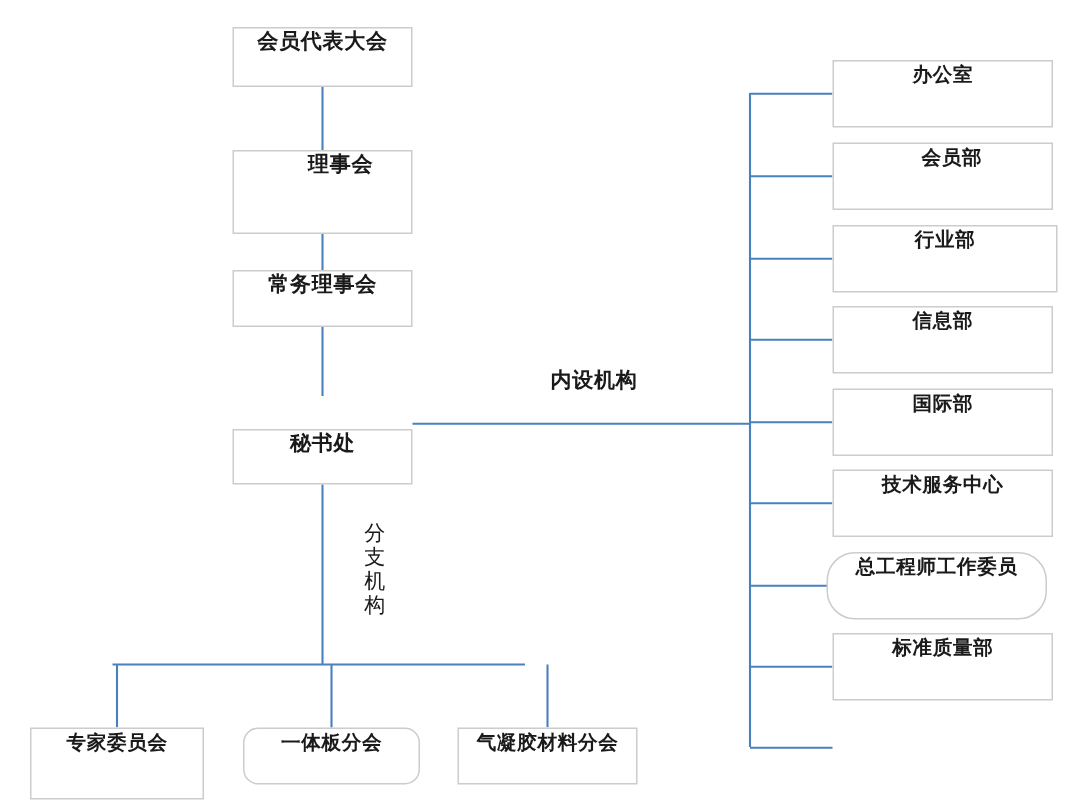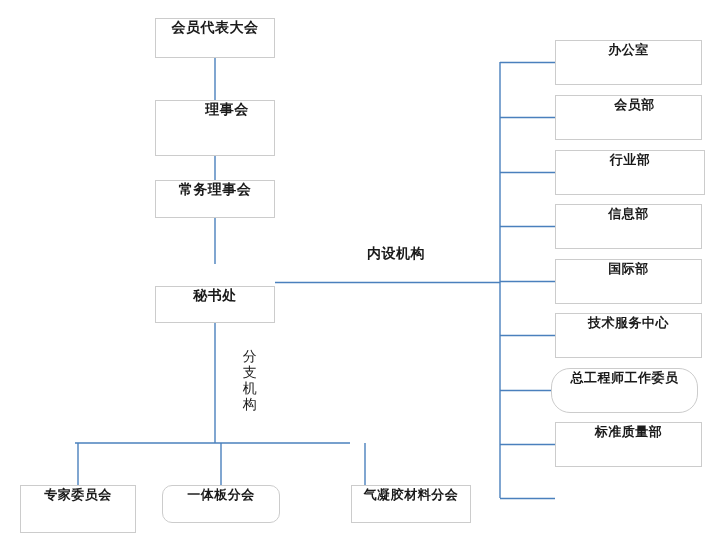--- a/index.html
+++ b/index.html
@@ -131,17 +131,17 @@
   <div class="node node-sm" style="left: 555px; top: 422px; width: 147px; height: 45px;">
     <span>标准质量部</span>
   </div>
 
   <div class="node node-sm" style="left: 20px; top: 485px; width: 116px; height: 48px;">
     <span>专家委员会</span>
   </div>
   <div class="node node-sm" style="left: 162px; top: 485px; width: 118px; height: 38px; border-radius: 10px;">
     <span>一体板分会</span>
   </div>
-  <div class="node node-sm" style="left: 305px; top: 485px; width: 120px; height: 38px; margin-left: 46px;">
+  <div class="node node-sm" style="left: 305px; top: 485px; width: 120px; height: 38px;">
     <span>气凝胶材料分会</span>
   </div>
 
 </div>
 
 </body></html>

